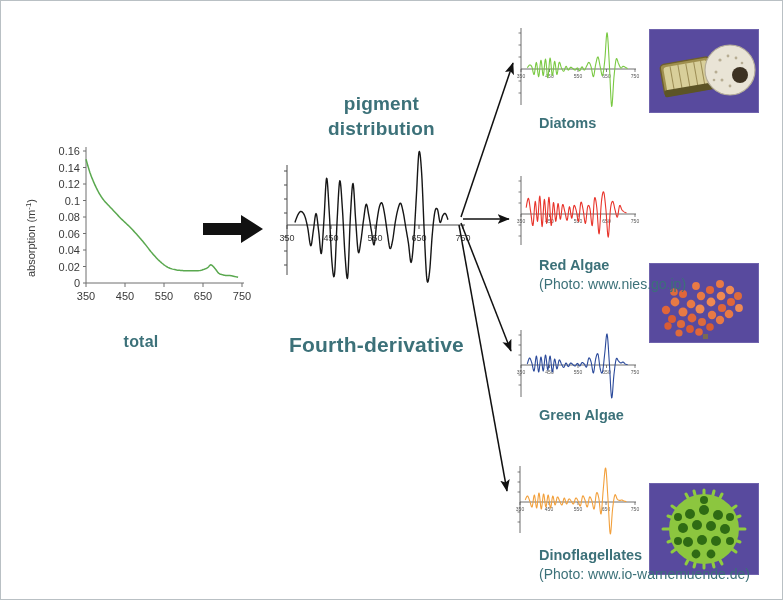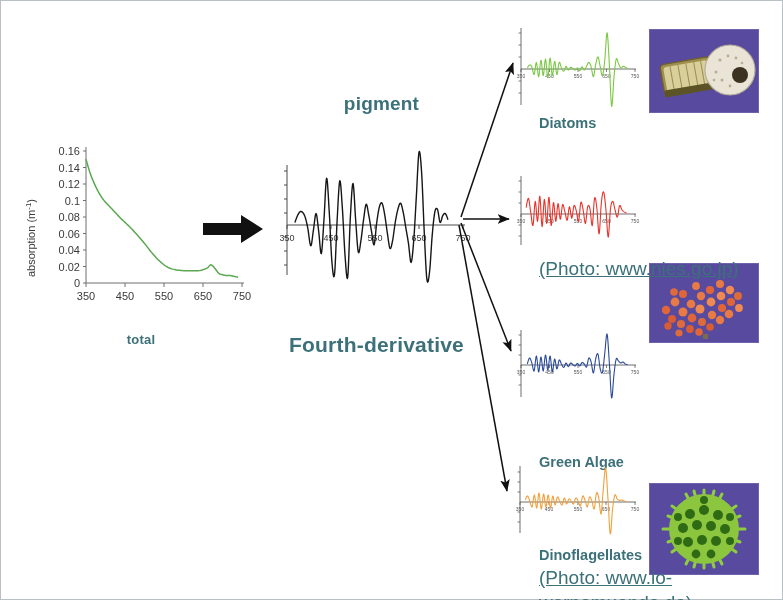--- a/index.html
+++ b/index.html
@@ -18,21 +18,21 @@
 
   
   .teal-title{
     color:#3c7179;font-weight:bold;letter-spacing:.2px;
     text-align:center;line-height:1.32;
   }
   .teal-label{
     color:#3c7179;font-weight:bold;font-size:14.5px;line-height:1.3;
   }
   .credit{
-    color:#3c7179;font-weight:normal;font-size:19px;line-height:1.35;text-decoration:underline;
+    color:#3c7179;font-weight:normal;font-size:14px;line-height:1.35;
   }
   .axis-text{font-size:11px;fill:#3a3a3a;}
 
   
   .photo{
     background:#584a9e;
     border:1px solid #6f63ad;
     overflow:hidden;position:relative;
   }
   .photo svg{display:block;}
@@ -92,32 +92,33 @@
         <text class="axis-text" x="63" y="167" text-anchor="middle">350</text>
         <text class="axis-text" x="102" y="167" text-anchor="middle">450</text>
         <text class="axis-text" x="141" y="167" text-anchor="middle">550</text>
         <text class="axis-text" x="180" y="167" text-anchor="middle">650</text>
         <text class="axis-text" x="219" y="167" text-anchor="middle">750</text>
       </g>
 
       <path id="absorption-curve" fill="none" stroke="#5aa84f" stroke-width="1.5" d="M63.00,26.25L63.30,27.29L63.70,28.70L64.18,30.38L64.71,32.23L65.27,34.16L65.83,36.07L66.39,37.87L66.90,39.45L67.39,40.86L67.88,42.20L68.36,43.48L68.85,44.71L69.34,45.90L69.83,47.07L70.31,48.21L70.80,49.35L71.29,50.47L71.78,51.57L72.26,52.64L72.75,53.68L73.24,54.70L73.72,55.69L74.21,56.66L74.70,57.60L75.19,58.52L75.67,59.40L76.16,60.27L76.65,61.11L77.14,61.92L77.63,62.70L78.11,63.47L78.60,64.20L79.06,64.88L79.48,65.48L79.89,66.03L80.31,66.57L80.75,67.12L81.25,67.72L81.83,68.38L82.50,69.15L83.29,70.02L84.18,70.98L85.14,72.00L86.16,73.07L87.20,74.16L88.26,75.26L89.30,76.35L90.30,77.40L91.28,78.44L92.25,79.48L93.22,80.53L94.20,81.58L95.17,82.62L96.15,83.65L97.13,84.66L98.10,85.65L99.08,86.61L100.05,87.54L101.03,88.46L102.00,89.36L102.97,90.27L103.95,91.18L104.92,92.11L105.90,93.07L106.88,94.06L107.85,95.06L108.83,96.07L109.80,97.10L110.78,98.13L111.75,99.19L112.72,100.25L113.70,101.33L114.67,102.41L115.65,103.52L116.63,104.63L117.60,105.76L118.58,106.90L119.55,108.05L120.53,109.22L121.50,110.40L122.47,111.61L123.45,112.86L124.42,114.12L125.40,115.40L126.38,116.67L127.35,117.92L128.32,119.14L129.30,120.30L130.28,121.43L131.25,122.54L132.22,123.62L133.20,124.68L134.18,125.71L135.15,126.70L136.13,127.65L137.10,128.55L138.07,129.41L139.05,130.25L140.03,131.04L141.00,131.80L141.97,132.51L142.95,133.17L143.93,133.78L144.90,134.32L145.88,134.80L146.85,135.21L147.82,135.57L148.80,135.87L149.78,136.14L150.75,136.37L151.72,136.59L152.70,136.80L153.68,136.99L154.65,137.14L155.63,137.27L156.60,137.37L157.57,137.45L158.55,137.52L159.53,137.57L160.50,137.63L161.47,137.66L162.45,137.68L163.43,137.69L164.40,137.68L165.38,137.66L166.35,137.64L167.32,137.63L168.30,137.63L169.28,137.64L170.25,137.68L171.22,137.73L172.20,137.78L173.18,137.81L174.15,137.80L175.13,137.74L176.10,137.63L177.10,137.44L178.14,137.20L179.20,136.91L180.24,136.59L181.26,136.25L182.22,135.88L183.11,135.52L183.90,135.15L184.57,134.73L185.15,134.23L185.65,133.68L186.09,133.14L186.51,132.64L186.92,132.23L187.34,131.95L187.80,131.85L188.29,131.94L188.78,132.17L189.26,132.53L189.75,132.98L190.24,133.50L190.72,134.05L191.21,134.61L191.70,135.15L192.19,135.71L192.68,136.35L193.16,137.03L193.65,137.73L194.14,138.41L194.63,139.06L195.11,139.63L195.60,140.10L196.09,140.47L196.57,140.76L197.06,141.00L197.55,141.18L198.04,141.34L198.53,141.47L199.01,141.61L199.50,141.75L199.99,141.90L200.47,142.03L200.96,142.16L201.45,142.27L201.94,142.36L202.43,142.45L202.91,142.52L203.40,142.57L203.89,142.61L204.38,142.61L204.86,142.60L205.35,142.57L205.84,142.55L206.32,142.54L206.81,142.54L207.30,142.57L207.79,142.64L208.28,142.72L208.76,142.82L209.25,142.94L209.74,143.05L210.22,143.17L210.71,143.29L211.20,143.40L211.71,143.51L212.27,143.63L212.83,143.75L213.39,143.86L213.92,143.98L214.40,144.08L214.80,144.16L215.10,144.22"></path>
     </svg>
   </div>
-  <div class="abs teal-title" style="left:40px;top:330px;width:200px;font-size:13px;">
+  <div class="abs teal-title" style="left:40px;top:330px;width:200px;font-size:16px;">
     <div>total</div>
   </div>
 
   <div class="abs" style="left:200px;top:208px;width:66px;height:40px;">
     <svg width="66" height="40" viewBox="0 0 66 40">
       <path d="M2,14 L40,14 L40,6 L62,20 L40,34 L40,26 L2,26 Z" fill="#111111"></path>
     </svg>
   </div>
 
   <div class="abs teal-title" style="left:288px;top:90px;width:185px;font-size:19px;">
     <div>pigment</div>
+    <div>distribution</div>
   </div>
 
   <div class="abs" style="left:268px;top:162px;width:200px;height:125px;">
     <svg width="200" height="125" viewBox="0 0 200 125">
       <line x1="18" y1="2" x2="18" y2="112" stroke="#4a4a4a" stroke-width="1"></line>
       <line x1="18" y1="62" x2="196" y2="62" stroke="#4a4a4a" stroke-width="1"></line>
       <g stroke="#4a4a4a" stroke-width="1">
         <line x1="15" y1="8" x2="18" y2="8"></line>
           <line x1="15" y1="22" x2="18" y2="22"></line>
         <line x1="15" y1="36" x2="18" y2="36"></line>
@@ -290,20 +291,21 @@
         <circle cx="46" cy="22" r="3.9" fill="#e87a45"></circle>
           <circle cx="18" cy="62" r="3.7" fill="#d95c33"></circle>
         <circle cx="49" cy="68" r="3.8" fill="#e0663a"></circle>
           <circle cx="29" cy="69" r="3.6" fill="#dd6b3c"></circle>
         <rect x="53" y="70" width="5" height="5" fill="#7a6a50"></rect>
       </g>
     </svg>
   </div>
 
   <div class="abs" style="left:538px;top:255px;width:230px;">
+    <div class="teal-label">Red Algae</div>
     <div class="credit">(Photo: www.nies.go.jp)</div>
   </div>
 
   <div class="abs" style="left:508px;top:326px;width:130px;height:76px;">
     <svg width="130" height="76" viewBox="0 0 130 76">
       <line x1="12" y1="3" x2="12" y2="70" stroke="#4a4a4a" stroke-width="0.8"></line>
       <line x1="12" y1="38" x2="127" y2="38" stroke="#4a4a4a" stroke-width="0.8"></line>
       <g stroke="#4a4a4a" stroke-width="0.7">
         <line x1="9.5" y1="8" x2="12" y2="8"></line>
           <line x1="9.5" y1="18" x2="12" y2="18"></line>
@@ -372,21 +374,21 @@
           <circle cx="54" cy="16" r="4"></circle>
             <circle cx="28" cy="33" r="4"></circle>
             <circle cx="80" cy="33" r="4"></circle>
           <circle cx="28" cy="57" r="4"></circle>
             <circle cx="80" cy="57" r="4"></circle>
         </g>
       </g>
     </svg>
   </div>
 
-  <div class="abs" style="left:538px;top:405px;width:240px;margin-top:47px;">
+  <div class="abs" style="left:538px;top:405px;width:240px;">
     <div class="teal-label">Green Algae</div>
   </div>
 
   <div class="abs" style="left:505px;top:462px;width:133px;height:76px;">
     <svg width="133" height="76" viewBox="0 0 133 76">
       <line x1="14" y1="3" x2="14" y2="70" stroke="#4a4a4a" stroke-width="0.8"></line>
       <line x1="14" y1="39" x2="130" y2="39" stroke="#4a4a4a" stroke-width="0.8"></line>
       <g stroke="#4a4a4a" stroke-width="0.7">
         <line x1="11.5" y1="9" x2="14" y2="9"></line>
           <line x1="11.5" y1="19" x2="14" y2="19"></line>

